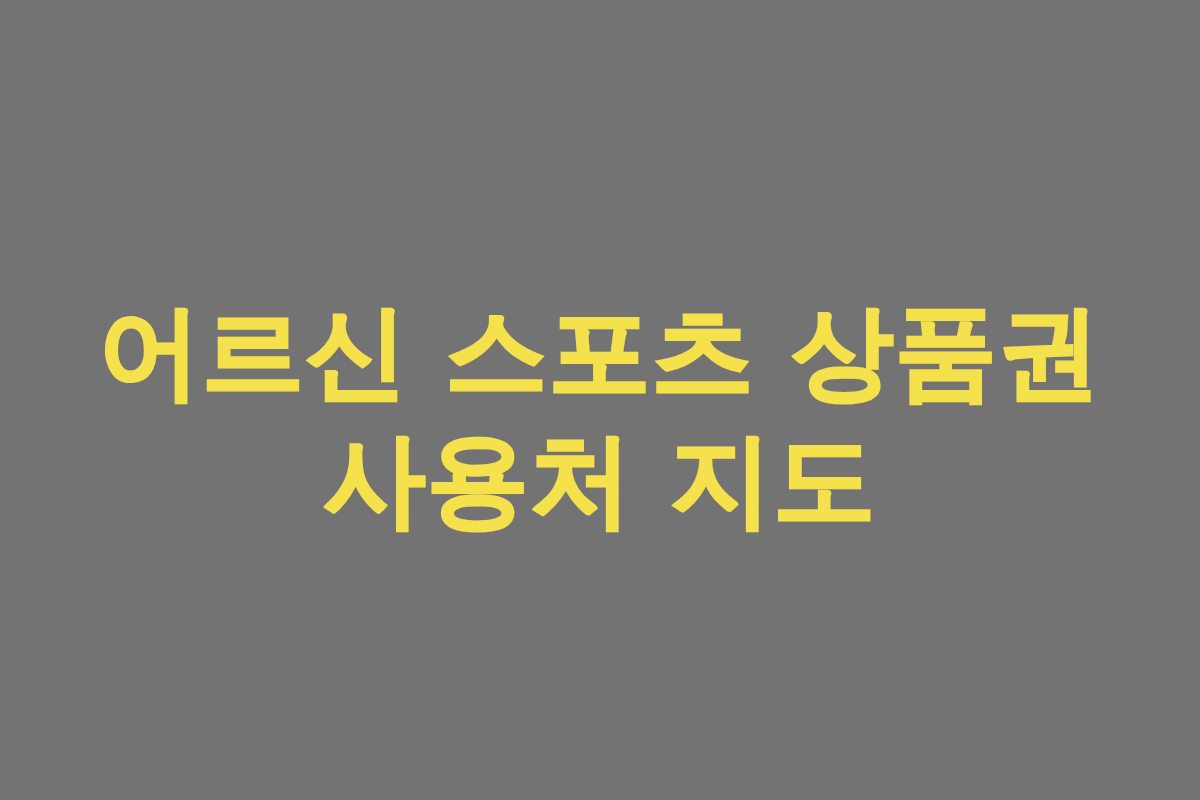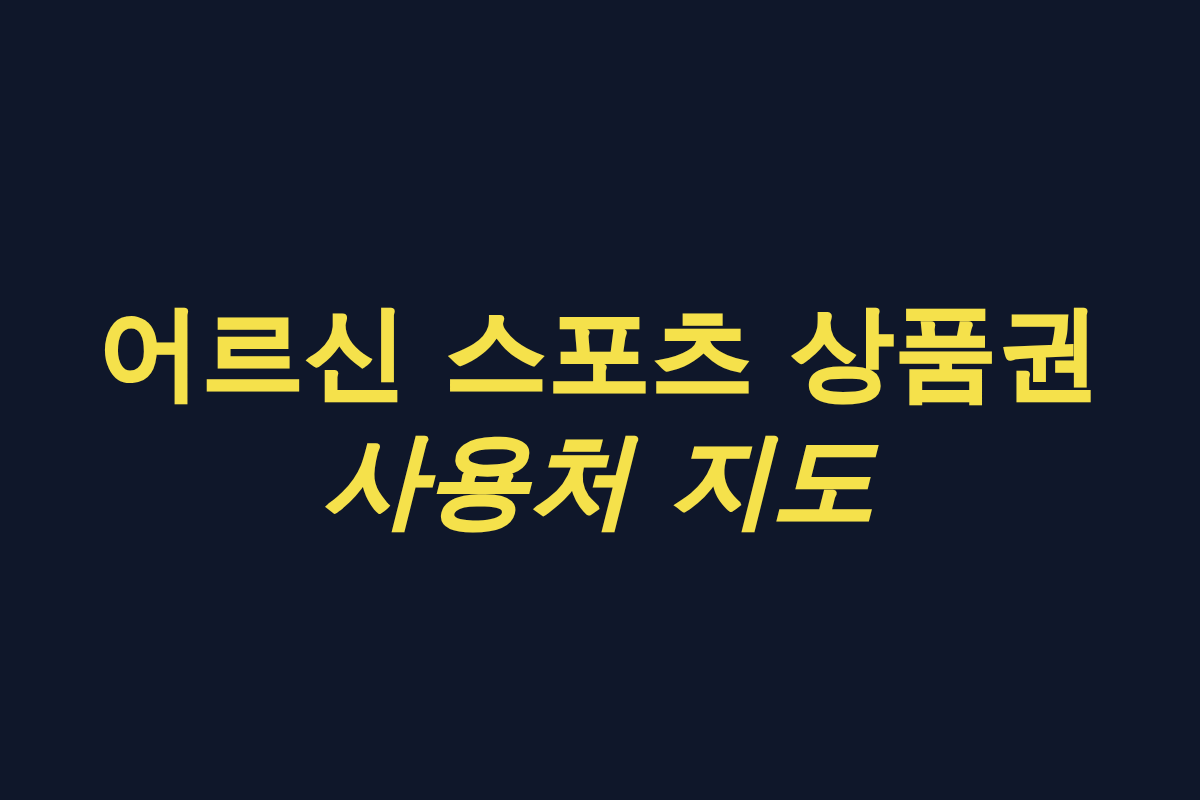--- a/index.html
+++ b/index.html
@@ -59,23 +59,23 @@
   }
 
   #title-line-2 {
     font-size: 102px;
     line-height: 1.00;
   }
 </style>
 </head>
 <body>
 
-<div id="poster-canvas" style="background-color: #0f172a;">
+<div id="poster-canvas" style="background-color: #737373;">
 
   <div id="title-block">
 
     <span class="title-line" id="title-line-1" style="color: rgb(245, 225, 75); -webkit-text-stroke: 2.4px rgb(245, 225, 75);">어르신 스포츠 상품권</span>
 
-    <span class="title-line" id="title-line-2" style="color: rgb(245, 225, 75); font-style: italic; -webkit-text-stroke: 2.4px rgb(245, 225, 75);">사용처 지도</span>
+    <span class="title-line" id="title-line-2" style="color: rgb(245, 225, 75); -webkit-text-stroke: 2.4px rgb(245, 225, 75);">사용처 지도</span>
 
   </div>
 
 </div>
 
 </body></html>

